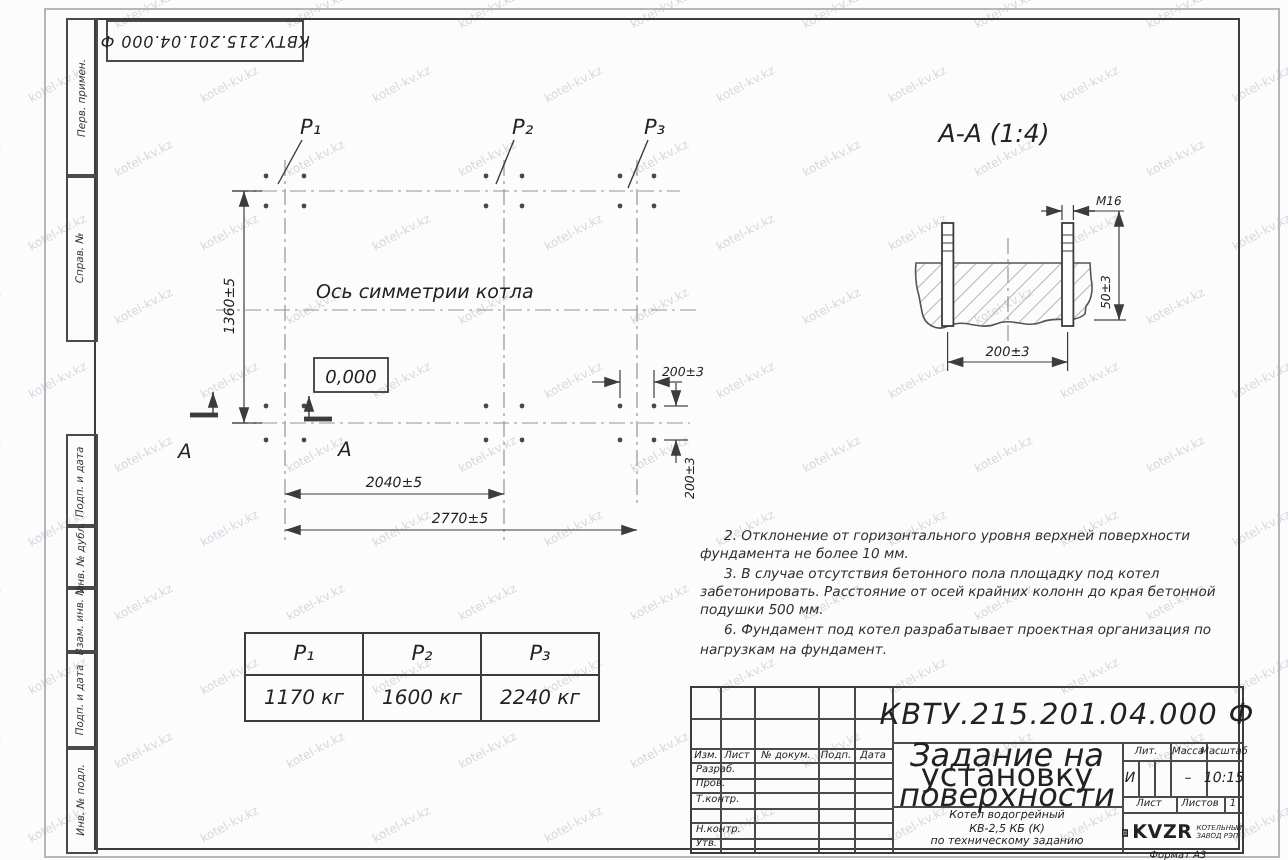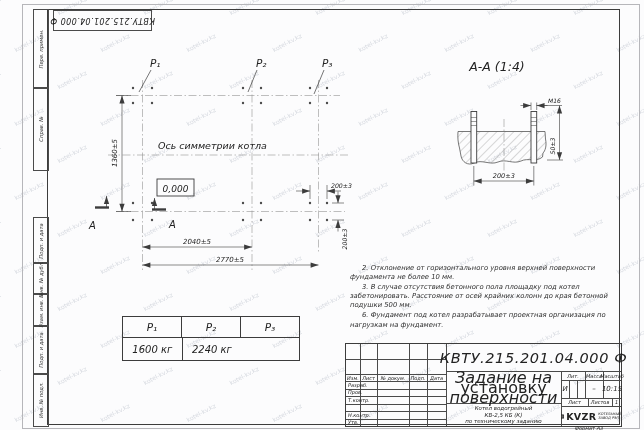--- a/index.html
+++ b/index.html
@@ -295,20 +295,21 @@
   <text x="503.8" y="178" font-size="6.5" text-anchor="middle">200±3</text>
 </svg>
 
 <div class="abs ltable">
   <div class="row hrow">
     <div class="cell">P₁</div>
     <div class="cell">P₂</div>
     <div class="cell">P₃</div>
   </div>
   <div class="row vrow">
+    <div class="cell">1170 кг</div>
     <div class="cell">1600 кг</div>
     <div class="cell">2240 кг</div>
   </div>
 </div>
 
 <div class="abs notes">
   <p>2. Отклонение от горизонтального уровня верхней поверхности фундамента не более 10 мм.</p>
   <p>3. В случае отсутствия бетонного пола площадку под котел забетонировать. Расстояние от осей крайних колонн до края бетонной подушки 500 мм.</p>
   <p>6. Фундамент под котел разрабатывает проектная организация по нагрузкам на фундамент.</p>
 </div>

